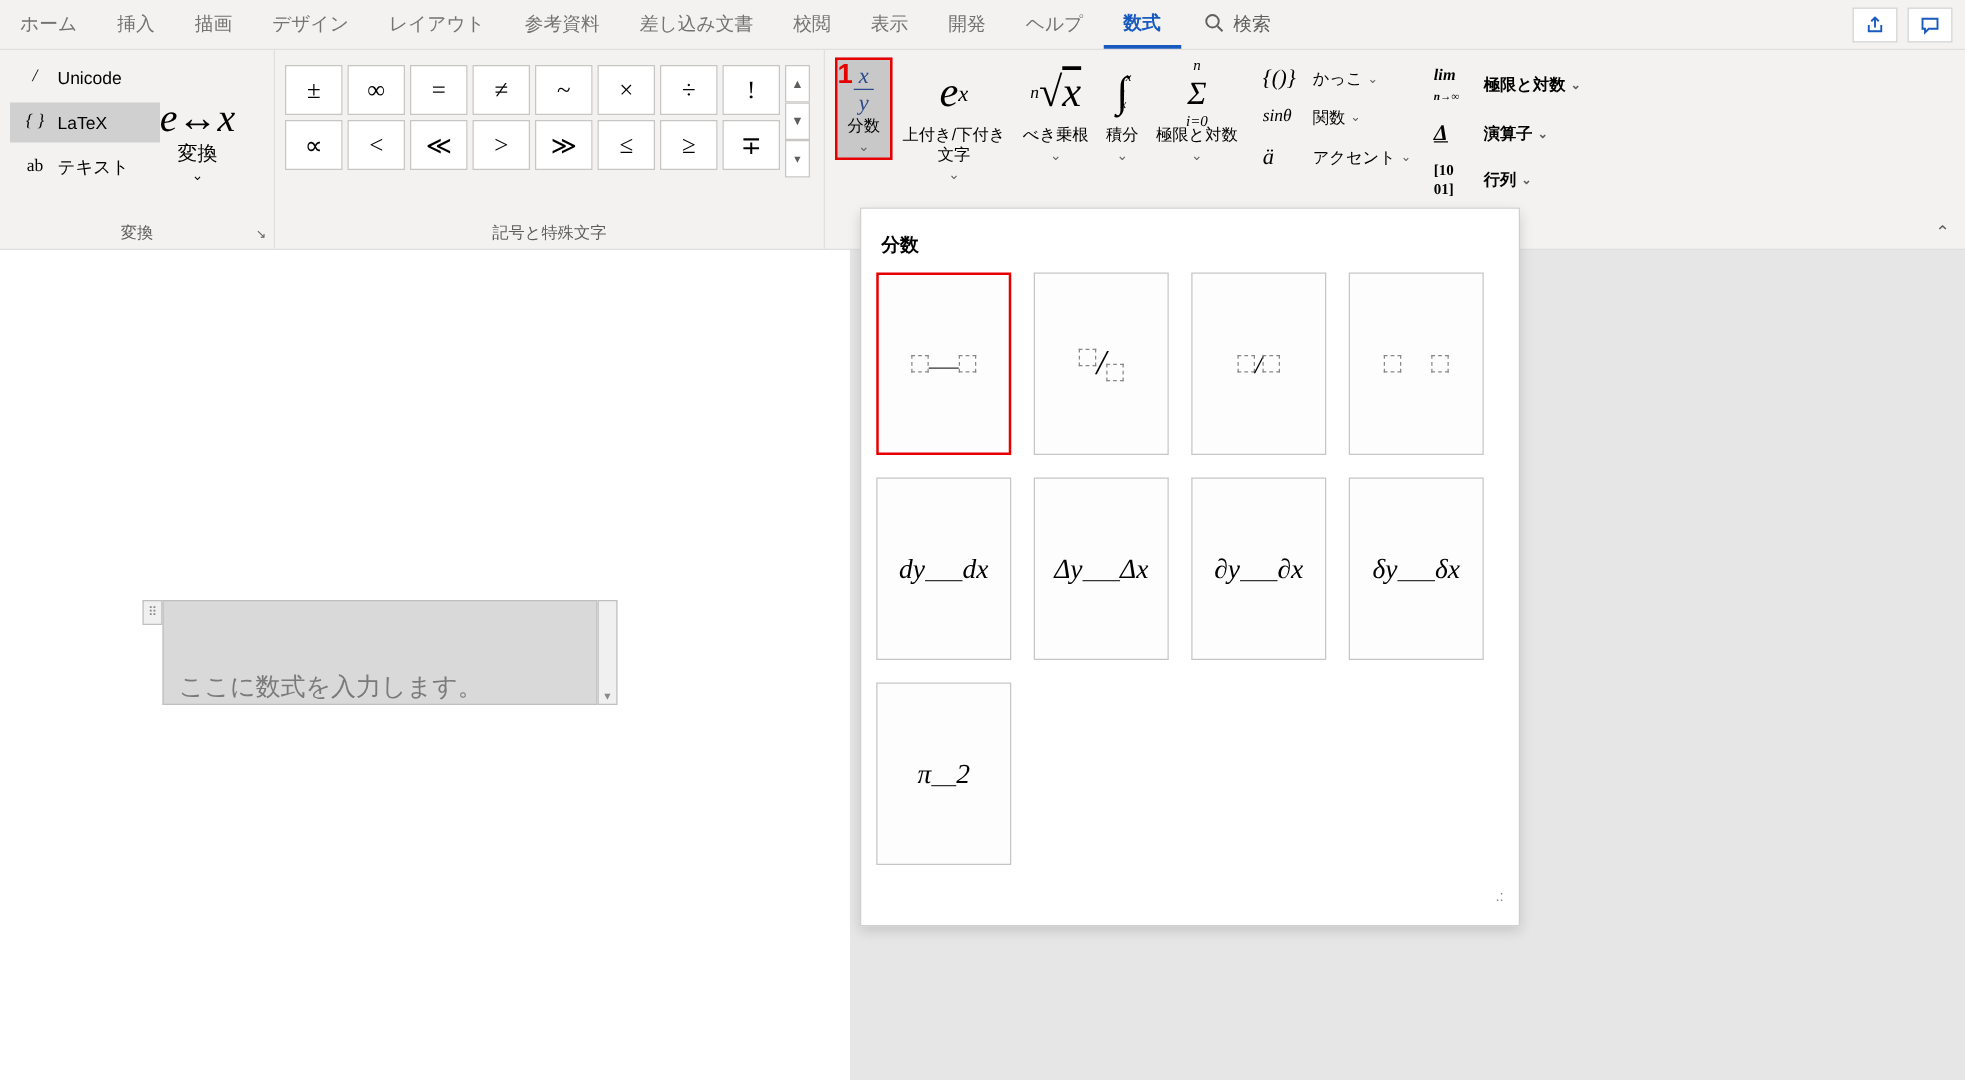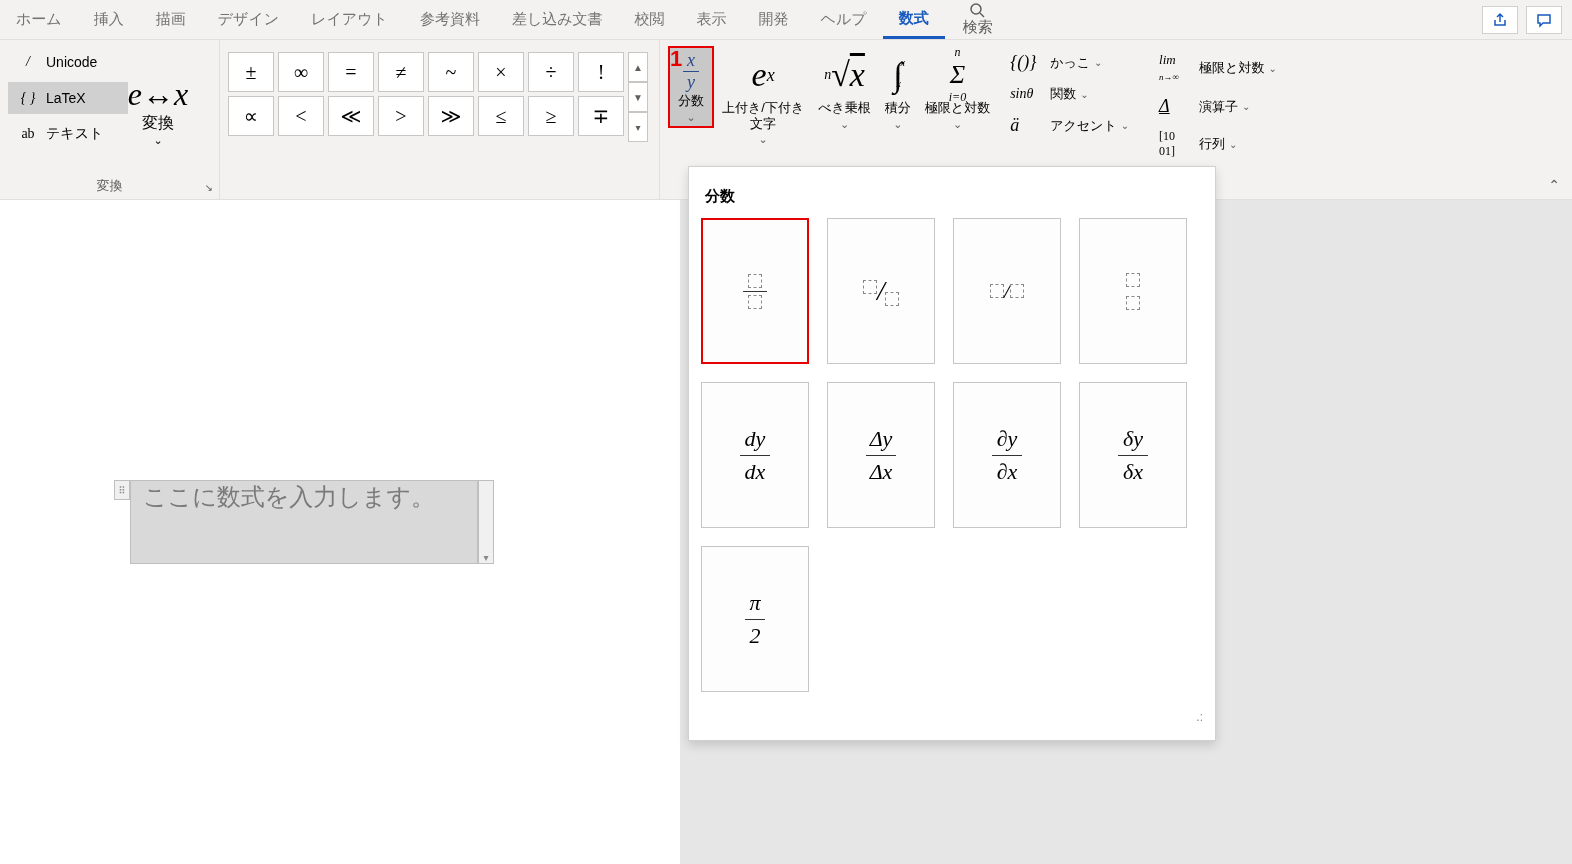--- a/index.html
+++ b/index.html
@@ -24,24 +24,23 @@
     color: #737373;
     cursor: pointer;
   }
   .tabbar .tab.active {
     color: #185abd;
     font-weight: bold;
     border-bottom: 3px solid #185abd;
   }
   .tabbar .search-area {
     display: flex;
-    align-items: flex-end;
+    align-items: flex-start;
     margin-left: 18px;
     color: #605e5c;
-    flex-direction: column;
   }
   .tabbar .search-area svg { margin-right: 8px; }
   .tabbar .right-icons {
     margin-left: auto;
     display: flex;
     gap: 8px;
     padding-right: 10px;
   }
   .tabbar .right-icons .ibtn {
     width: 36px; height: 28px;
@@ -215,22 +214,22 @@
     left: 0; top: 0;
     width: 680px; height: 664px;
     background: #fff;
   }
   .eq-box {
     position: absolute;
     left: 130px; top: 480px;
     width: 348px; height: 84px;
     background: #d9d9d9;
     border: 1px solid #bfbfbf;
-    display: flex; align-items: flex-start;
-    font-size: 24px; color: #7a7a7a;
+    display: flex; align-items: flex-end;
+    font-size: 20px; color: #7a7a7a;
     padding-left: 12px;
   }
   .eq-handle {
     position: absolute;
     left: 114px; top: 480px;
     width: 16px; height: 20px;
     background: #f0f0f0;
     border: 1px solid #bfbfbf;
     cursor: move;
     display:flex; align-items:center; justify-content:center;
@@ -283,21 +282,21 @@
   .gallery .resize {
     text-align: right; font-size: 12px; color: #888;
   }
 
   .placeholder-box {
     width: 14px; height: 14px;
     border: 1px dashed #888;
     display: inline-block;
   }
   .frac-stack {
-    display:flex; flex-direction:column; align-items:center;
+    display:flex; flex-direction:row; align-items:flex-end;
   }
   .frac-stack .bar {
     width: 24px; border-top: 1px solid #333; margin: 3px 0;
   }
   .frac-nobar .bar { border: none; height: 3px; }
   .collapse-chev {
     position: absolute;
     right: 12px; bottom: 6px;
     font-size: 14px; color: #605e5c; cursor:pointer;
   }
@@ -388,20 +387,21 @@
           <div class="sym-cell">≥</div>
           <div class="sym-cell">∓</div>
         </div>
         <div class="sym-scroll">
           <div>▲</div>
           <div>▼</div>
           <div>▾</div>
         </div>
       </div>
     </div>
+    <div class="group-label">記号と特殊文字</div>
   </div>
 
   <div class="ribbon-group" style="flex:1; border-right:none;">
     <div class="group-body" style="gap:2px; align-items:flex-start;">
 
       <div class="struct-col frac-btn">
         <div class="icon-frac">
             <span>x</span>
             <span>y</span>
           </div>
@@ -447,21 +447,21 @@
           <span class="mg" style="font-size:14px;">sinθ</span>
           <span>関数</span>
           <span class="chev">⌄</span>
         </div>
         <div class="mini-entry">
           <span class="mg">ä</span>
           <span>アクセント</span>
           <span class="chev">⌄</span>
         </div>
       </div>
-      <div class="mini-entries" style="margin-left:20px;">
+      <div class="mini-entries" style="margin-left:8px;font-weight:bold;">
         <div class="mini-entry">
           <span class="mg" style="font-size:13px;">lim<br><span style="font-size:9px;">n→∞</span></span>
           <span>極限と対数</span>
           <span class="chev">⌄</span>
         </div>
         <div class="mini-entry">
           <span class="mg"><u>Δ</u></span>
           <span>演算子</span>
           <span class="chev">⌄</span>
         </div>

